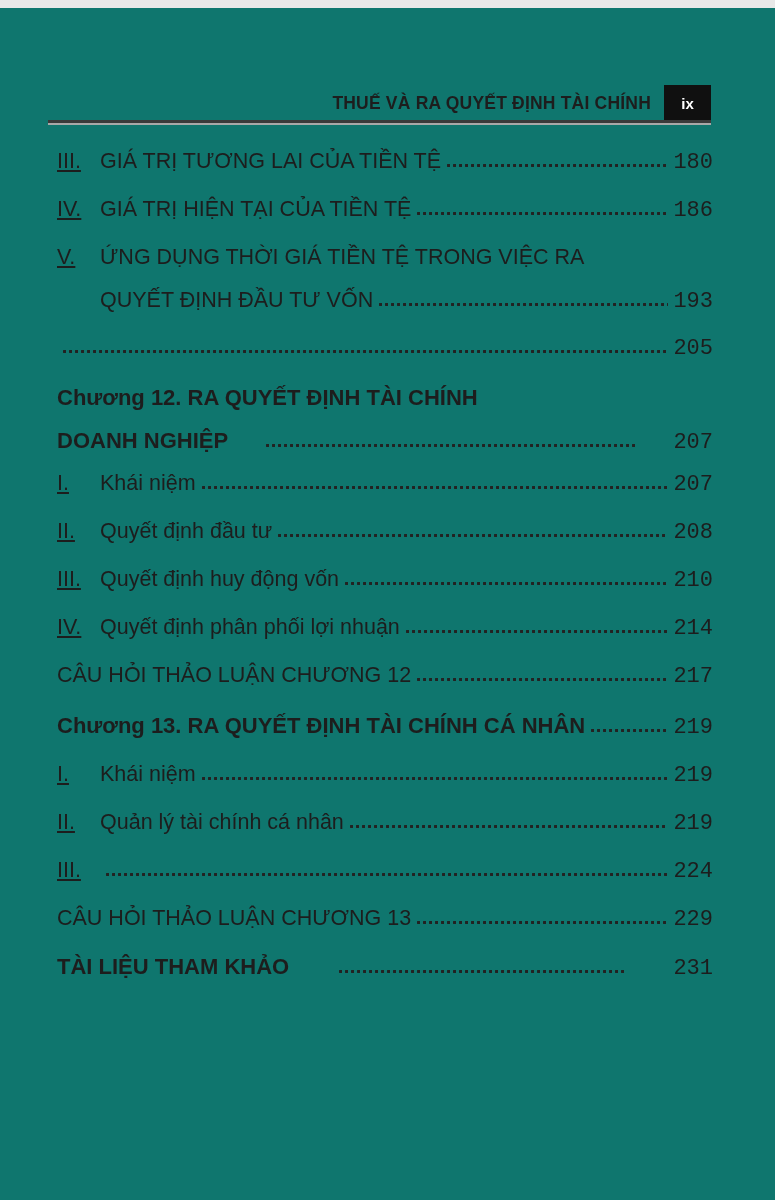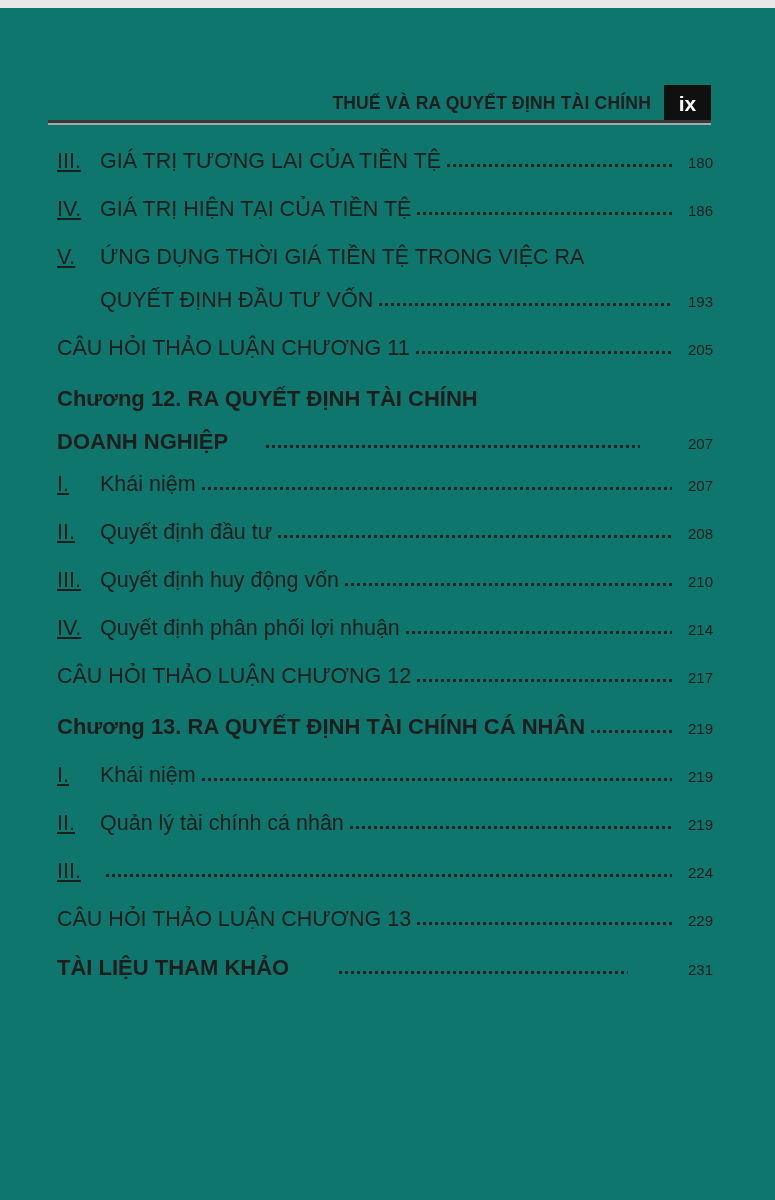--- a/index.html
+++ b/index.html
@@ -31,21 +31,21 @@
     letter-spacing: 0.2px;
     margin-right: 13px;
     white-space: nowrap;
   }
   .page-badge {
     width: 47px;
     height: 37px;
     background: #101010;
     color: #ffffff;
     font-weight: bold;
-    font-size: 21px;
+    font-size: 15px;
     display: flex;
     align-items: center;
     justify-content: center;
   }
   .header-rule {
     position: absolute;
     top: 112px;
     left: 48px;
     width: 663px;
     height: 3px;
@@ -75,22 +75,22 @@
     height: 5px;
     margin: 0 5px 0 5px;
     background-image: radial-gradient(circle at 2.6px 2.5px, #222222 1.45px, rgba(0,0,0,0) 1.9px);
     background-size: 6px 5px;
     background-repeat: repeat-x;
     background-position: left bottom;
     min-width: 12px;
   }
   .pagenum {
     flex: none;
-    font-family: Liberation Sans, sans-serif;
-    font-size: 15px;
+    font-family: Liberation Mono, monospace;
+    font-size: 22px;
     font-weight: normal;
     text-align: right;
     min-width: 36px;
   }
   
   .row.wrap-first   { margin-bottom: 16px; }   
   .row.chapter      { font-weight: bold; font-size: 22px; }
   .row.chapter-top  { margin-top: 22px; }
   .row.chapter-mid  { margin-bottom: 14px; gap: 32px; }
   .row.ref          { font-weight: bold; font-size: 22px; margin-top: 8px; gap: 44px; }
@@ -128,21 +128,20 @@
       <span class="title">ỨNG DỤNG THỜI GIÁ TIỀN TỆ TRONG VIỆC RA</span>
     </div>
     <div class="row">
       <span class="num"></span>
       <span class="title">QUYẾT ĐỊNH ĐẦU TƯ VỐN</span>
       <span class="leader"></span>
       <span class="pagenum">193</span>
     </div>
 
     <div class="row">
-      <span class="title">CÂU HỎI THẢO LUẬN CHƯƠNG 11</span>
       <span class="leader"></span>
       <span class="pagenum">205</span>
     </div>
 
     <div class="row chapter chapter-top wrap-first">
       <span class="title">Chương 12. RA QUYẾT ĐỊNH TÀI CHÍNH</span>
     </div>
     <div class="row chapter chapter-mid">
       <span class="title">DOANH NGHIỆP</span>
       <span class="leader"></span>

